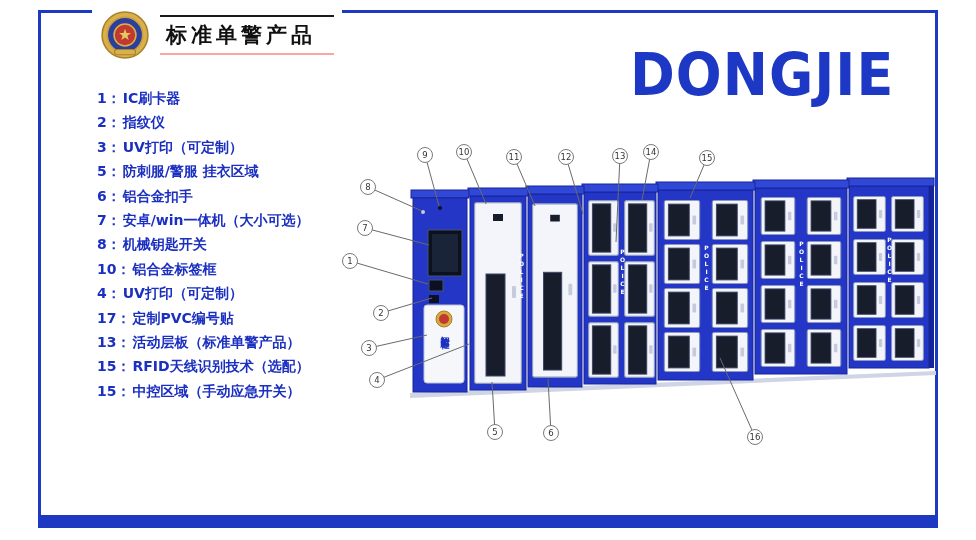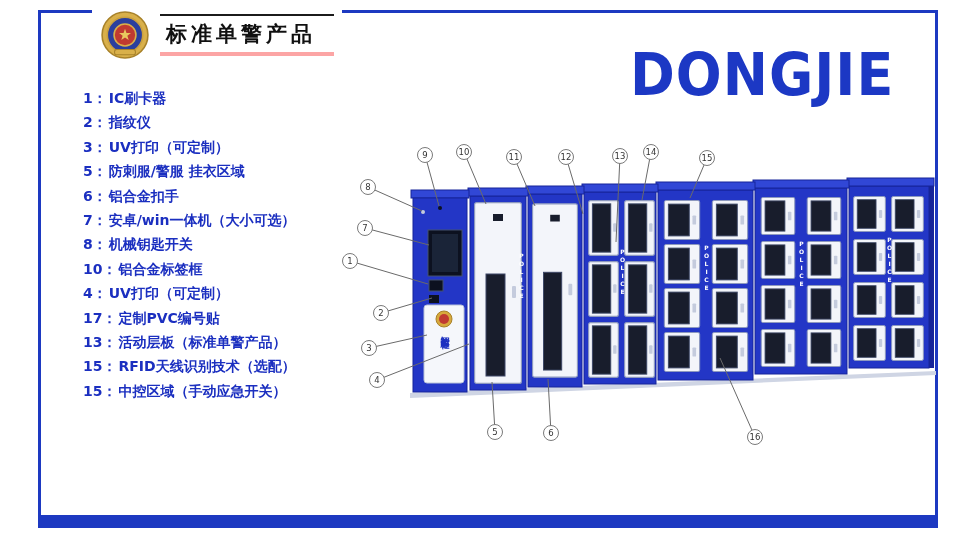--- a/index.html
+++ b/index.html
@@ -5,27 +5,27 @@
   *{margin:0;padding:0;box-sizing:border-box;}
   html,body{width:976px;height:540px;}
   body{position:relative;width:976px;height:540px;overflow:hidden;background:#fff;
        font-family:"DejaVu Sans","Liberation Sans",sans-serif;}
   .frame{position:absolute;left:38px;top:10px;width:900px;height:518px;border:3px solid #1d39c1;}
   .bottom-bar{position:absolute;left:38px;top:515px;width:900px;height:13px;background:#1d39c1;}
 
   .header{position:absolute;left:92px;top:8px;display:flex;align-items:center;gap:10px;
           background:#fff;padding:2px 8px;z-index:5;}
   .badge{width:50px;height:50px;display:block;}
-  .title-block{border-top:2px solid #1b1b1b;border-bottom:4px solid #fca5a5;padding:4px 18px 4px 6px;}
+  .title-block{border-top:2px solid #1b1b1b;border-bottom:2px solid #fca5a5;padding:4px 18px 4px 6px;}
   .title-block h1{font-size:21px;font-weight:bold;letter-spacing:4px;color:#101010;white-space:nowrap;}
 
   .logo{position:absolute;left:630px;top:40px;font-size:54px;font-weight:900;color:#1c38c4;
         letter-spacing:1px;transform:scaleY(1.1);transform-origin:top left;z-index:4;}
 
-  .features{position:absolute;left:83px;top:86px;list-style:none;z-index:3;}
+  .features{position:absolute;left:97px;top:86px;list-style:none;z-index:3;}
   .features li{font-size:14px;font-weight:bold;color:#1b2fc0;line-height:24.4px;white-space:nowrap;}
   .features .num{margin-right:2px;}
 
   .illustration{position:absolute;left:328px;top:140px;width:620px;height:330px;z-index:2;}
   .cab-svg{position:absolute;left:0;top:0;width:620px;height:330px;}
   .cab-svg text{font-family:"DejaVu Sans","Liberation Sans",sans-serif;}
   .vlabel{position:absolute;writing-mode:vertical-rl;text-orientation:upright;}
   .cabinet-name{left:110px;top:189px;font-size:9px;font-weight:bold;color:#1b2fc0;letter-spacing:1px;}
   .police{font-size:6px;color:#ffffff;font-weight:bold;letter-spacing:1px;line-height:1;}
   .p1{left:190px;top:112px}.p2{left:291px;top:108px}.p3{left:375px;top:104px}

